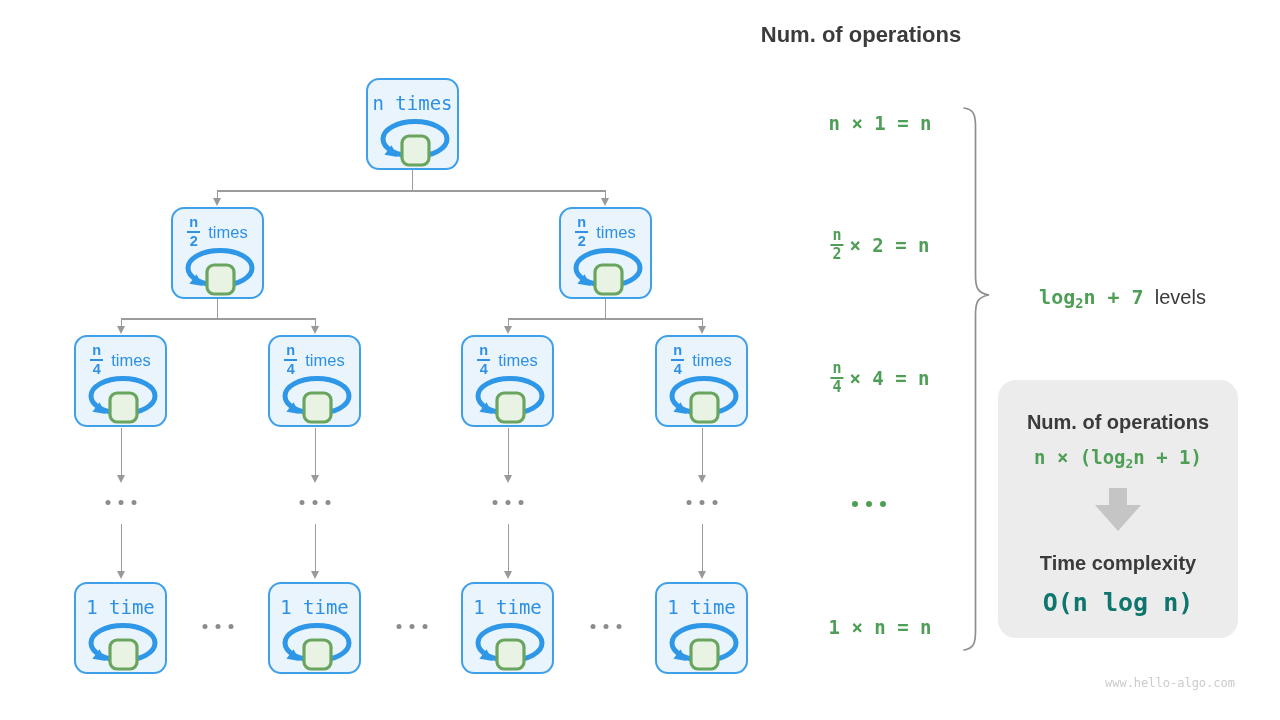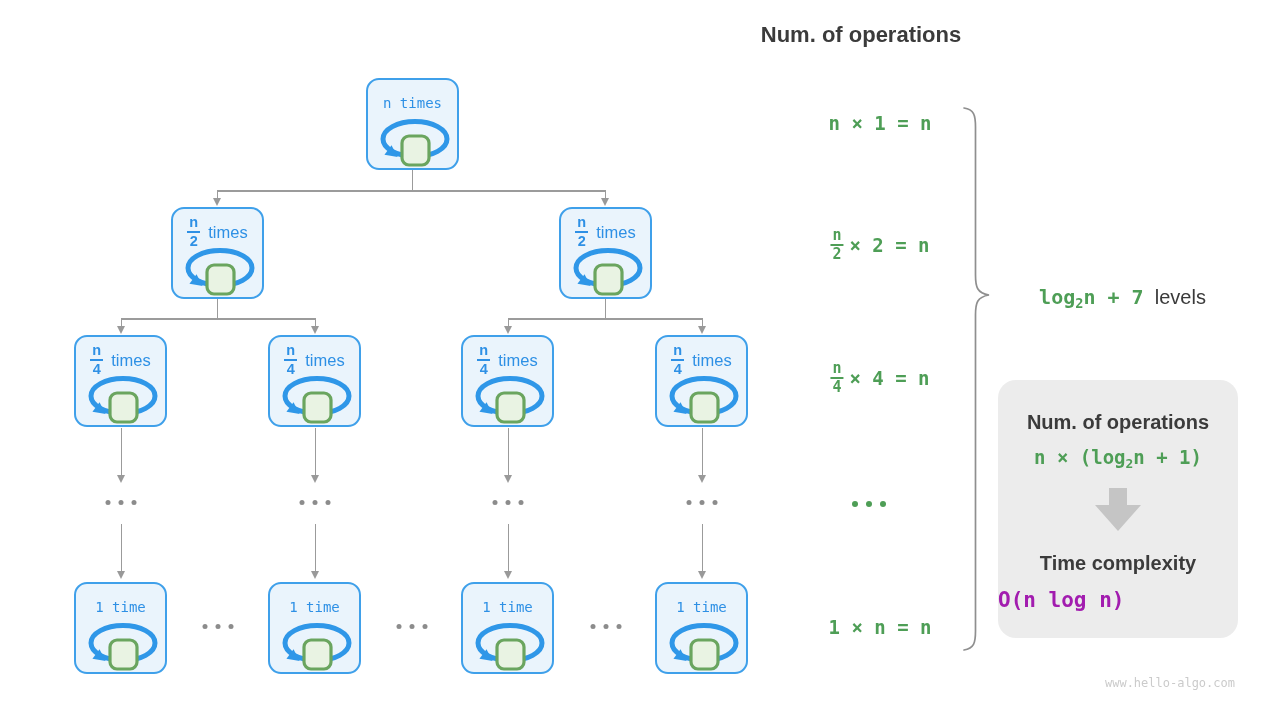--- a/index.html
+++ b/index.html
@@ -9,21 +9,21 @@
     font-family:"Liberation Sans", sans-serif; overflow:hidden;
   }
   
   .node {
     position:absolute; width:93px; height:92px;
     background:#eaf4fc; border:2.5px solid #3fa0ea; border-radius:13px;
     display:flex; flex-direction:column; align-items:center;
   }
   .node-label {
     margin-top:7px; height:32px; display:flex; align-items:center; gap:8px;
-    color:#2e90e5; font-size:14px; white-space:nowrap;
+    color:#2e90e5; font-size:19px; white-space:nowrap;
   }
   .node-label.mono { font-family:"DejaVu Sans Mono", monospace; }
   .node-label.sans { font-family:"Liberation Sans", sans-serif; font-size:16.5px; }
   .frac { display:inline-flex; flex-direction:column; align-items:center; font-weight:700; line-height:1.06; }
   .frac .num { border-bottom:2px solid currentColor; padding:0 2px 0.5px; }
   .frac .den { padding-top:0.5px; }
   .node-label .frac { font-size:14.5px; }
   .loop { position:absolute; left:8px; top:37px; width:77px; height:51px; }
   
   .ln { position:absolute; background:#9b9b9b; }
@@ -58,22 +58,22 @@
     position:absolute; left:998px; top:380px; width:240px; height:258px;
     background:#ececec; border-radius:18px;
   }
   .sbox .title { position:absolute; top:31px; width:100%; text-align:center;
     font-weight:700; font-size:20px; color:#3b3b3b; }
   .sbox .gform { position:absolute; top:66px; width:100%; text-align:center;
     font-family:"DejaVu Sans Mono", monospace; font-weight:700; font-size:19px; color:#4e9e56; }
   .sbox .barrow { position:absolute; top:108px; left:50%; transform:translateX(-50%); }
   .sbox .tlabel { position:absolute; top:172px; width:100%; text-align:center;
     font-weight:700; font-size:20px; color:#3b3b3b; }
-  .sbox .bform { position:absolute; top:208px; width:100%; text-align:left;
-    font-family:"DejaVu Sans Mono", monospace; font-weight:700; font-size:21px; color:#a21caf; }
+  .sbox .bform { position:absolute; top:208px; width:100%; text-align:center;
+    font-family:"DejaVu Sans Mono", monospace; font-weight:700; font-size:25px; color:#0f766e; }
   .watermark {
     position:absolute; right:45px; top:676px;
     font-family:"DejaVu Sans Mono", monospace; font-size:12px; color:#cbcbcb;
   }
 </style>
 </head>
 <body>
 
 <svg width="0" height="0" style="position:absolute">
   <symbol id="loopsym" viewBox="0 0 77 51">

